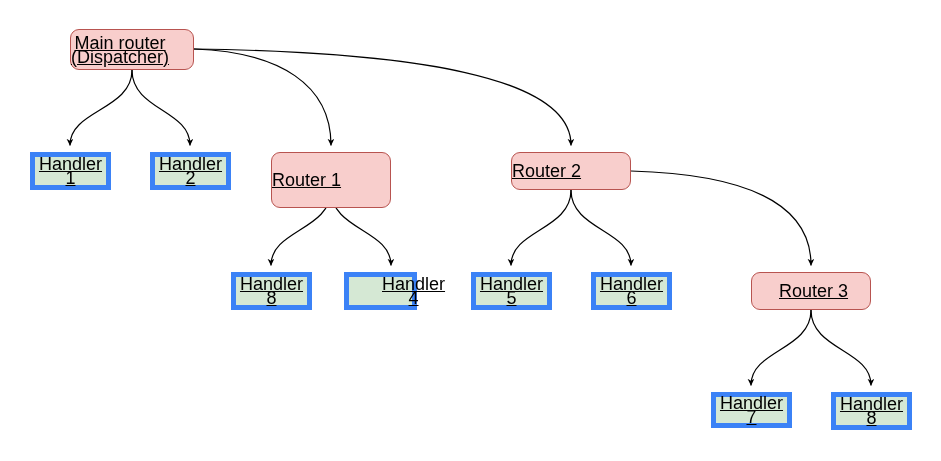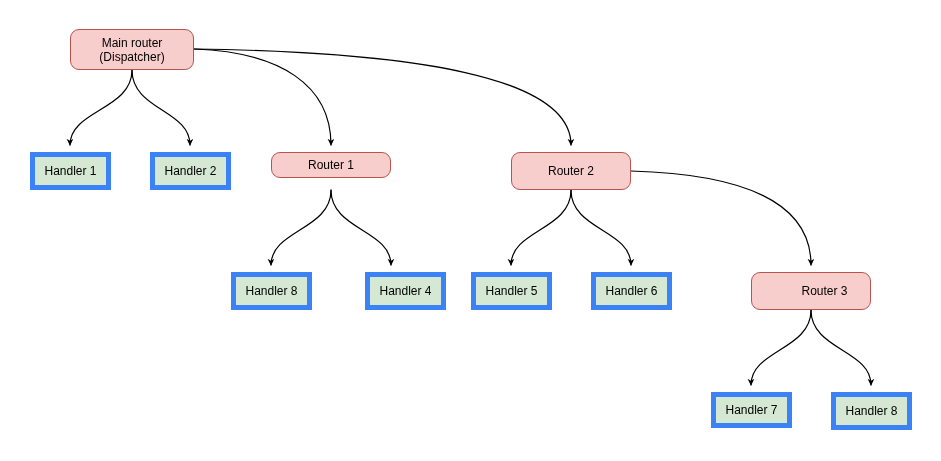--- a/index.html
+++ b/index.html
@@ -21,27 +21,28 @@
     top: 0;
     width: 941px;
     height: 461px;
     pointer-events: none;
   }
   .node {
     position: absolute;
     box-sizing: border-box;
     display: flex;
     align-items: center;
-    justify-content: center;
+    justify-content: flex-start;
     text-align: center;
-    font-size: 12px;
+    font-size: 18px;
     line-height: 14px;
     color: #000000;
     white-space: pre-line;
     z-index: 2;
+    text-decoration: underline;
   }
   .node-router {
     background: #f8cecc;
     border: 1px solid #b85450;
     border-radius: 9px;
   }
   .node-handler {
     background: #d5e8d4;
     border: 5px solid #3b82f6;
     border-radius: 0;
@@ -74,24 +75,24 @@
         <path d="M 811 310 C 811 350 751 350 751 385" marker-end="url(#arrowhead)"></path>
         <path d="M 811 310 C 811 350 871 350 871 385" marker-end="url(#arrowhead)"></path>
       </g>
   </svg>
 
   <div id="nodes">
       <div class="node node-router" style="left: 70px; top: 29px; width: 124px; height: 41px;"><span class="node-label">Main router
 (Dispatcher)</span></div>
       <div class="node node-handler" style="left: 30px; top: 152px; width: 81px; height: 38px;"><span class="node-label">Handler 1</span></div>
       <div class="node node-handler" style="left: 150px; top: 152px; width: 81px; height: 38px;"><span class="node-label">Handler 2</span></div>
-      <div class="node node-router" style="left: 271px; top: 152px; width: 120px; height: 26px;"><span class="node-label">Router 1</span></div>
+      <div class="node node-router" style="left: 271px; top: 152px; width: 120px; height: 56px;"><span class="node-label">Router 1</span></div>
       <div class="node node-router" style="left: 511px; top: 152px; width: 120px; height: 38px;"><span class="node-label">Router 2</span></div>
       <div class="node node-handler" style="left: 231px; top: 272px; width: 81px; height: 38px;"><span class="node-label">Handler 8</span></div>
-      <div class="node node-handler" style="left: 365px; top: 272px; width: 81px; height: 38px;"><span class="node-label">Handler 4</span></div>
+      <div class="node node-handler" style="left: 344px; top: 272px; width: 73px; height: 38px; padding-left: 33px;"><span class="node-label">Handler 4</span></div>
       <div class="node node-handler" style="left: 471px; top: 272px; width: 81px; height: 38px;"><span class="node-label">Handler 5</span></div>
       <div class="node node-handler" style="left: 591px; top: 272px; width: 81px; height: 38px;"><span class="node-label">Handler 6</span></div>
       <div class="node node-router" style="left: 751px; top: 272px; width: 120px; height: 38px; padding-left: 27px;"><span class="node-label">Router 3</span></div>
       <div class="node node-handler" style="left: 711px; top: 392px; width: 81px; height: 36px;"><span class="node-label">Handler 7</span></div>
       <div class="node node-handler" style="left: 831px; top: 392px; width: 81px; height: 38px;"><span class="node-label">Handler 8</span></div>
     </div>
 
 </div>
 
 </body></html>

